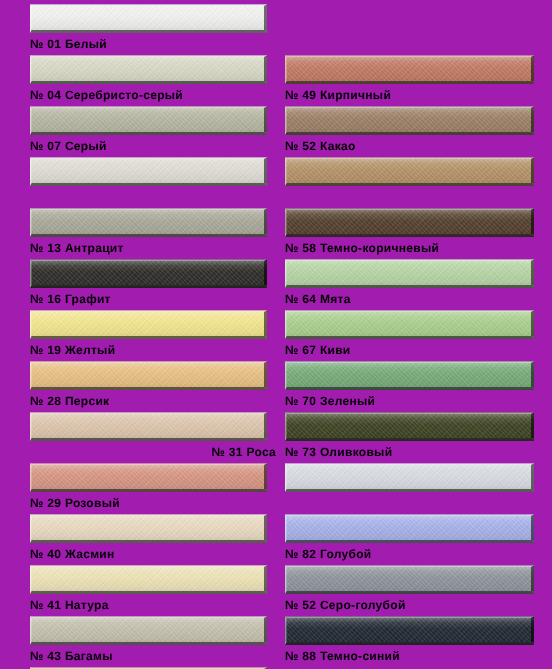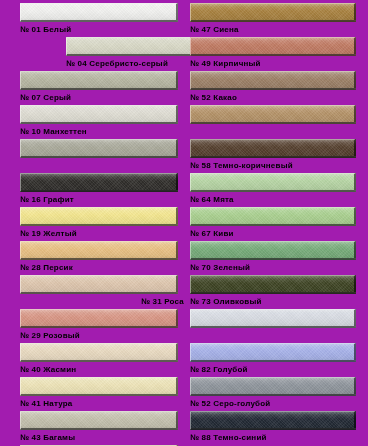--- a/index.html
+++ b/index.html
@@ -96,42 +96,42 @@
 <body>
 
 <div id="chart">
   <div class="column left">
       <div class="swatch-row" style="top: 0px;">
         <div class="swatch" style="background-color: rgb(240, 240, 238);">
           <div class="swatch-texture"></div>
         </div>
         <div class="swatch-label">№ 01 Белый</div>
       </div>
-      <div class="swatch-row" style="top: 34px; margin-left: 46px;">
+      <div class="swatch-row" style="top: 34px;">
         <div class="swatch" style="background-color: rgb(216, 216, 198);">
           <div class="swatch-texture"></div>
         </div>
         <div class="swatch-label">№ 04 Серебристо-серый</div>
       </div>
       <div class="swatch-row" style="top: 68px;">
         <div class="swatch" style="background-color: rgb(182, 182, 162);">
           <div class="swatch-texture"></div>
         </div>
         <div class="swatch-label">№ 07 Серый</div>
       </div>
       <div class="swatch-row" style="top: 102px;">
         <div class="swatch" style="background-color: rgb(222, 220, 210);">
           <div class="swatch-texture"></div>
         </div>
-        <div class="swatch-label">№ 10 Манхеттен</div>
       </div>
       <div class="swatch-row" style="top: 136px;">
         <div class="swatch" style="background-color: rgb(169, 169, 154);">
           <div class="swatch-texture"></div>
         </div>
+        <div class="swatch-label">№ 13 Антрацит</div>
       </div>
       <div class="swatch-row" style="top: 170px;">
         <div class="swatch" style="background-color: rgb(48, 46, 43);">
           <div class="swatch-texture"></div>
         </div>
         <div class="swatch-label">№ 16 Графит</div>
       </div>
       <div class="swatch-row" style="top: 204px;">
         <div class="swatch" style="background-color: rgb(242, 229, 142);">
           <div class="swatch-texture"></div>
@@ -172,26 +172,20 @@
         <div class="swatch" style="background-color: rgb(195, 192, 173);">
           <div class="swatch-texture"></div>
         </div>
         <div class="swatch-label">№ 43 Багамы</div>
       </div>
       <div class="swatch-row" style="top: 442px;">
         <div class="swatch" style="background-color: rgb(214, 178, 120);"></div>
       </div>
     </div>
   <div class="column right">
-      <div class="swatch-row" style="top: 0px;">
-        <div class="swatch" style="background-color: rgb(168, 129, 63);">
-          <div class="swatch-texture"></div>
-        </div>
-        <div class="swatch-label">№ 47 Сиена</div>
-      </div>
       <div class="swatch-row" style="top: 34px;">
         <div class="swatch" style="background-color: rgb(192, 122, 99);">
           <div class="swatch-texture"></div>
         </div>
         <div class="swatch-label">№ 49 Кирпичный</div>
       </div>
       <div class="swatch-row" style="top: 68px;">
         <div class="swatch" style="background-color: rgb(156, 128, 103);">
           <div class="swatch-texture"></div>
         </div>

